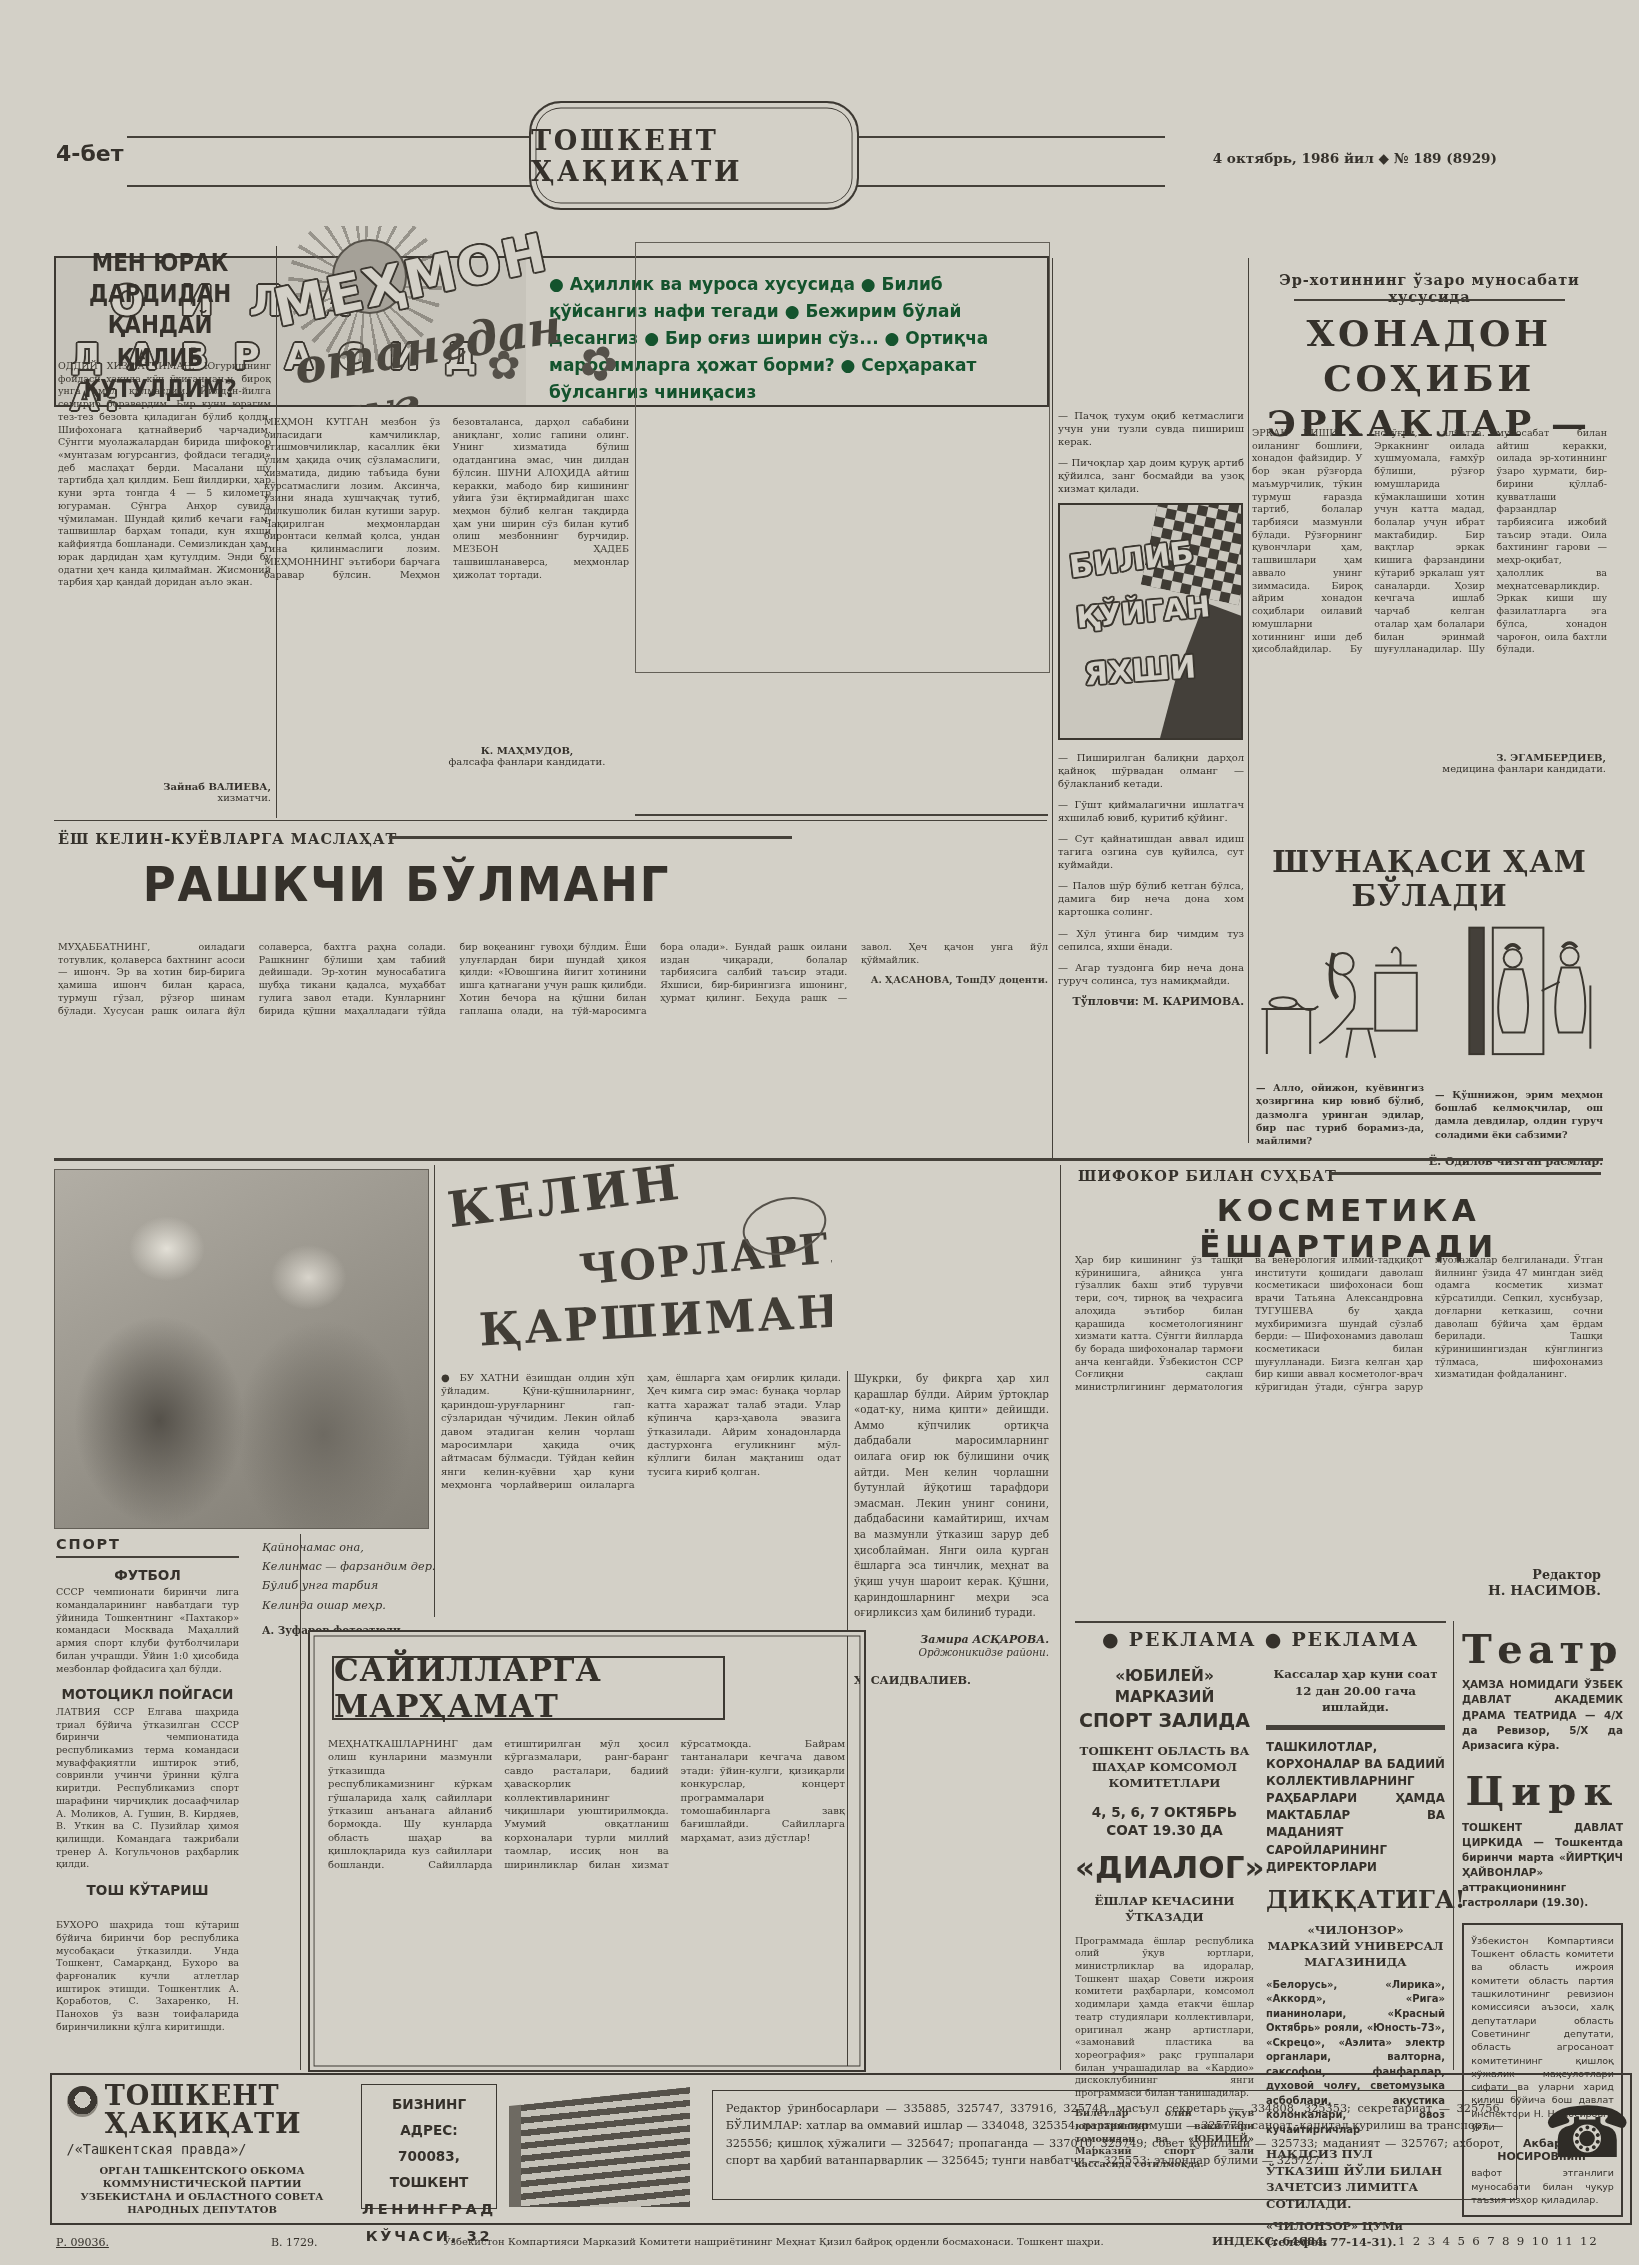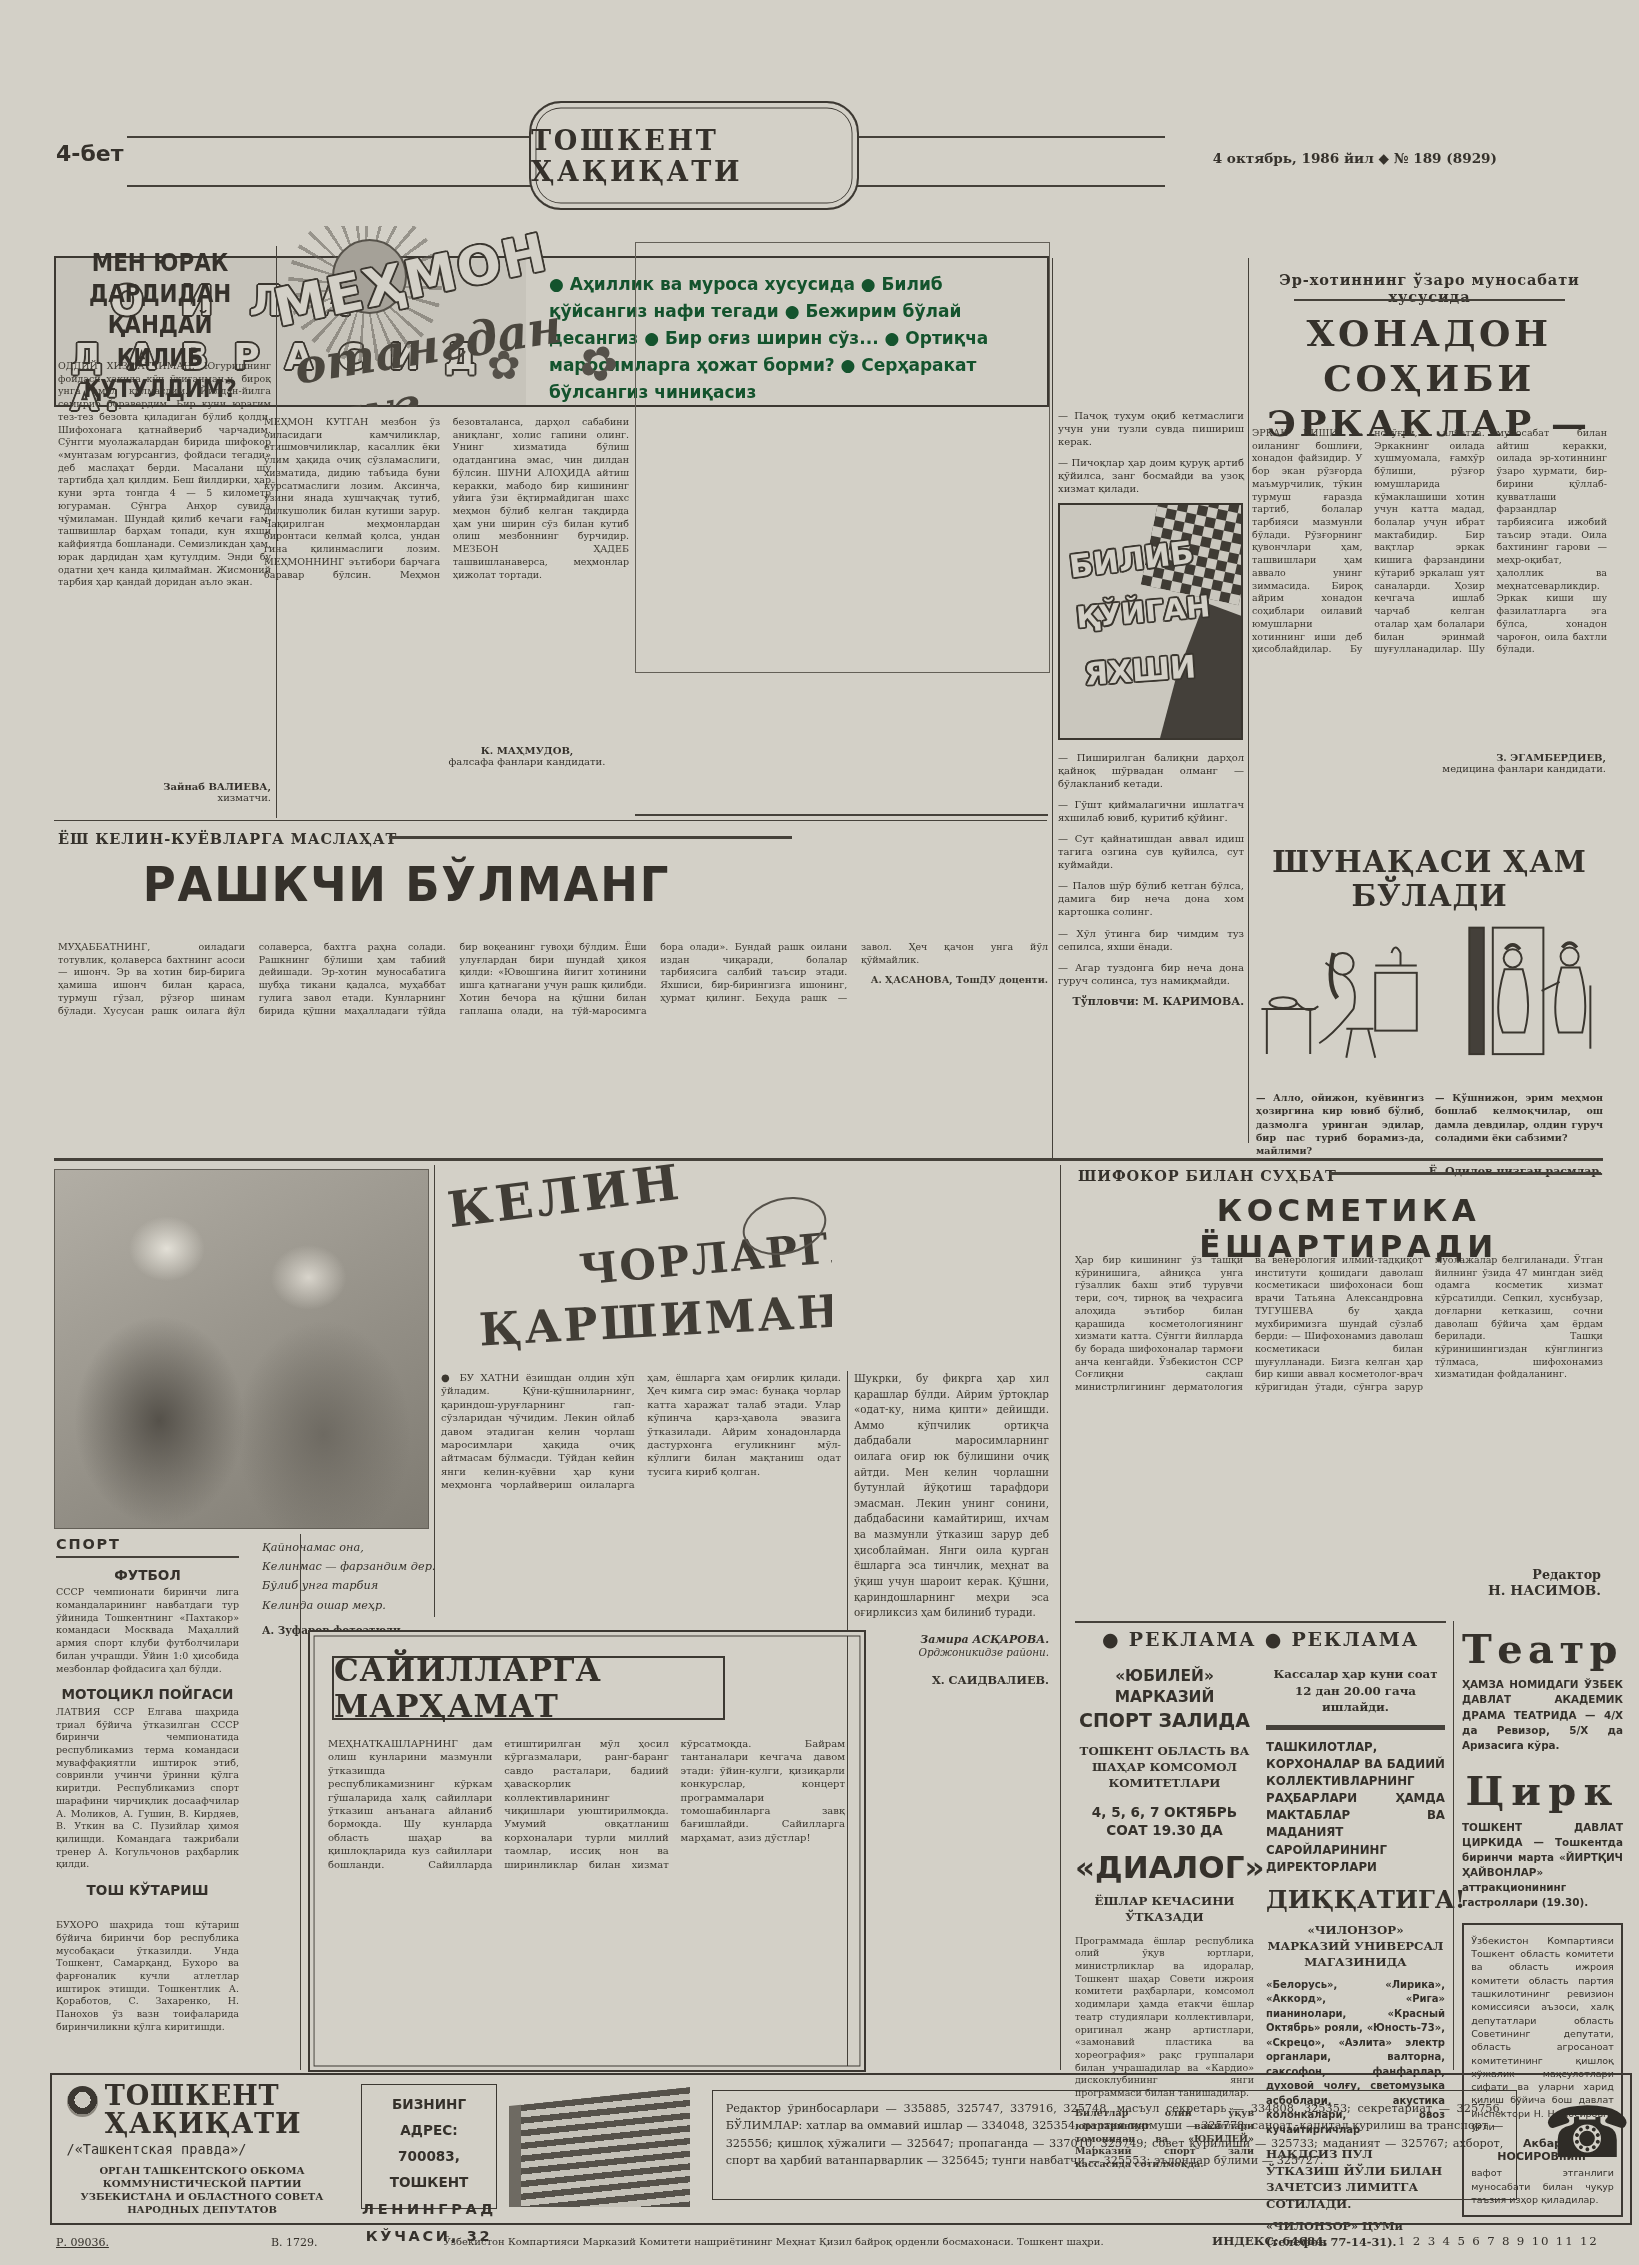--- a/index.html
+++ b/index.html
@@ -154,21 +154,21 @@
           <path d="M78 30 q8 -10 16 0" stroke-width="4"></path>
           <path d="M77 52 q-13 44 -2 70 h24 q9 -32 -2 -70 z"></path>
           <circle cx="149" cy="38" r="10"></circle>
           <path d="M141 28 q8 -10 16 0" stroke-width="4"></path>
           <path d="M140 50 q-12 42 -3 72 h26 q8 -34 -3 -72 z"></path>
           <path d="M138 66 l-20 10"></path>
           <path d="M172 70 v70"></path>
         </g>
       </svg>
     </div>
-    <div style="display:flex;gap:11px;margin-top:24px;">
+    <div style="display:flex;gap:11px;margin-top:14px;align-items:center;">
       <div style="width:168px;font:bold 9.5px/1.4 'DejaVu Serif',serif;text-align:justify;">— Алло, ойижон, куёвингиз ҳозиргина кир ювиб бўлиб, дазмолга уринган эдилар, бир пас туриб борамиз-да, майлими?</div>
       <div style="width:168px;font:bold 9.5px/1.4 'DejaVu Serif',serif;text-align:justify;">— Қўшнижон, эрим меҳмон бошлаб келмоқчилар, ош дамла девдилар, олдин гуруч соладими ёки сабзими?</div>
     </div>
     <div style="font:bold 11px 'DejaVu Serif',serif;text-align:right;margin-top:7.2px;">Ё. Одилов чизган расмлар.</div>
   </div>
 
   <div class="rule" style="left:54px;top:1158px;width:1549px;height:2.7px;"></div>
 
   <div class="abs photo ph2" style="left:54px;top:1169px;width:373px;height:358px;"></div>
   <div class="abs" style="left:262px;top:1538px;width:237px;font:italic 11.3px/1.7 'DejaVu Serif',serif;">
@@ -185,21 +185,21 @@
     <div class="abs" style="left:36px;top:132px;font:bold 45px 'DejaVu Serif',serif;color:#413d36;transform:rotate(-3deg);letter-spacing:2.7px;">ҚАРШИМАН</div>
     <div class="abs" style="right:5.4px;top:36px;width:81px;height:52px;border:2.7px solid #55514a;border-radius:50%;transform:rotate(-14deg);"></div>
   </div>
   <div class="rule" style="left:434px;top:1165px;width:0.9px;height:452px;"></div>
   <div class="abs body-text cols2" style="left:441px;top:1371px;width:400px;height:246px;font-size:10px;">● БУ ХАТНИ ёзишдан олдин хўп ўйладим. Қўни-қўшниларнинг, қариндош-уруғларнинг гап-сўзларидан чўчидим. Лекин ойлаб давом этадиган келин чорлаш маросимлари ҳақида очиқ айтмасам бўлмасди. Тўйдан кейин янги келин-куёвни ҳар куни меҳмонга чорлайвериш оилаларга ҳам, ёшларга ҳам оғирлик қилади. Ҳеч кимга сир эмас: бунақа чорлар катта харажат талаб этади. Улар кўпинча қарз-ҳавола эвазига ўтказилади. Айрим хонадонларда дастурхонга егуликнинг мўл-кўллиги билан мақтаниш одат тусига кириб қолган.</div>
   <div class="rule" style="left:847px;top:1371px;width:0.9px;height:695px;"></div>
   <div class="abs" style="left:854px;top:1371px;width:195px;height:698px;">
     <div class="body-text" style="font-size:10.4px;line-height:1.5;">Шукрки, бу фикрга ҳар хил қарашлар бўлди. Айрим ўртоқлар «одат-ку, нима қипти» дейишди. Аммо кўпчилик ортиқча дабдабали маросимларнинг оилага оғир юк бўлишини очиқ айтди. Мен келин чорлашни бутунлай йўқотиш тарафдори эмасман. Лекин унинг сонини, дабдабасини камайтириш, ихчам ва мазмунли ўтказиш зарур деб ҳисоблайман. Янги оила қурган ёшларга эса тинчлик, меҳнат ва ўқиш учун шароит керак. Қўшни, қариндошларнинг меҳри эса оғирликсиз ҳам билиниб туради.</div>
     <div style="font:bold italic 11px 'DejaVu Serif',serif;text-align:right;margin-top:12.7px;">Замира АСҚАРОВА.</div>
     <div style="font:italic 10.4px 'DejaVu Serif',serif;text-align:right;">Орджоникидзе райони.</div>
-    <div style="font:bold 11.3px 'DejaVu Serif',serif;text-align:right;margin-top:14.5px;">Х. САИДВАЛИЕВ.</div>
+    <div style="font:bold 11.3px 'DejaVu Serif',serif;margin-top:14.5px;">Х. САИДВАЛИЕВ.</div>
   </div>
 
   <div class="rule" style="left:1060px;top:1165px;width:0.9px;height:905px;"></div>
   <div class="abs kicker" style="left:1078px;top:1167px;">ШИФОКОР БИЛАН СУҲБАТ</div>
   <div class="rule" style="left:1330px;top:1172px;width:271px;height:2.7px;"></div>
   <div class="abs" style="left:1095px;top:1192px;width:507px;text-align:center;font:bold 31px 'DejaVu Sans',sans-serif;letter-spacing:4.5px;">КОСМЕТИКА ЁШАРТИРАДИ</div>
   <div class="abs body-text cols3" style="left:1075px;top:1254px;width:528px;height:308px;">Ҳар бир кишининг ўз ташқи кўринишига, айниқса унга гўзаллик бахш этиб турувчи тери, соч, тирноқ ва чеҳрасига алоҳида эътибор билан қарашида косметологиянинг хизмати катта. Сўнгги йилларда бу борада шифохоналар тармоғи анча кенгайди. Ўзбекистон ССР Соғлиқни сақлаш министрлигининг дерматология ва венерология илмий-тадқиқот институти қошидаги даволаш косметикаси шифохонаси бош врачи Татьяна Александровна ТУГУШЕВА бу ҳақда мухбиримизга шундай сўзлаб берди: — Шифохонамиз даволаш косметикаси билан шуғулланади. Бизга келган ҳар бир киши аввал косметолог-врач кўригидан ўтади, сўнгра зарур муолажалар белгиланади. Ўтган йилнинг ўзида 47 мингдан зиёд одамга косметик хизмат кўрсатилди. Сепкил, хуснбузар, доғларни кетказиш, сочни даволаш бўйича ҳам ёрдам берилади. Ташқи кўринишингиздан кўнглингиз тўлмаса, шифохонамиз хизматидан фойдаланинг.</div>
   <div class="abs" style="left:1429px;top:1567px;width:172px;text-align:right;">
     <div style="font:bold 12.7px 'DejaVu Serif',serif;">Редактор</div>
     <div style="font:bold 13.6px 'DejaVu Serif',serif;">Н. НАСИМОВ.</div>

